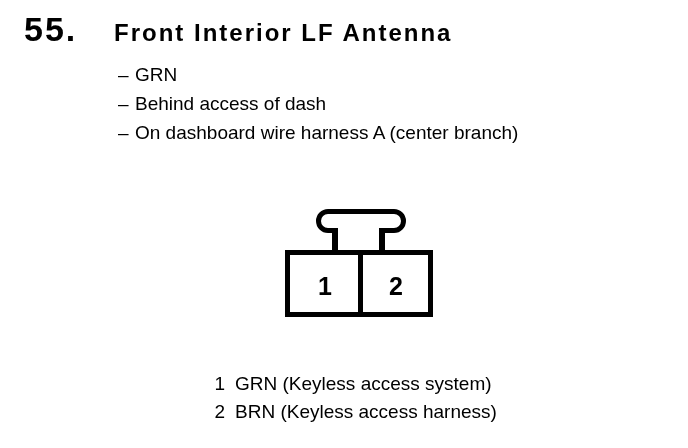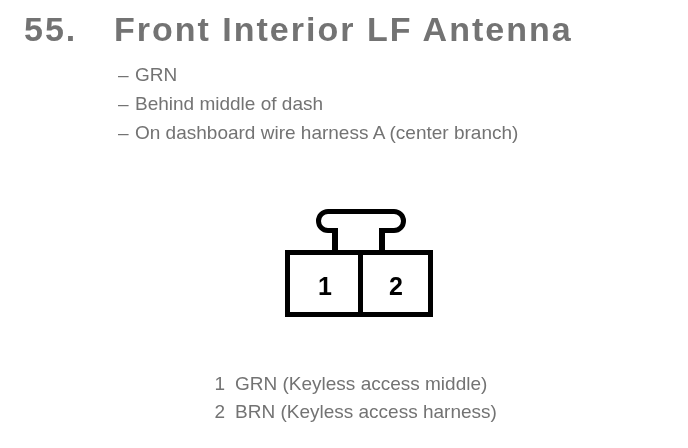--- a/index.html
+++ b/index.html
@@ -5,21 +5,21 @@
   html, body {
     margin: 0;
     padding: 0;
     background: #ffffff;
   }
   .page {
     position: relative;
     width: 688px;
     height: 448px;
     background: #ffffff;
-    color: #737373;
+    color: #000000;
     font-family: "Liberation Sans", sans-serif;
     overflow: hidden;
   }
   .title-row {
     position: absolute;
     left: 24px;
     top: 12px;
     display: flex;
     align-items: baseline;
     font-weight: bold;
@@ -27,21 +27,21 @@
     line-height: 1;
     letter-spacing: 2px;
     white-space: nowrap;
   }
   .item-no {
     display: inline-block;
     width: 90px;
   }
   .title {
     margin: 0;
-    font-size: 34px;
+    font-size: 24px;
     font-weight: bold;
     letter-spacing: 2px;
   }
   .details {
     position: absolute;
     left: 118px;
     top: 60px;
     margin: 0;
     padding: 0;
     list-style: none;
@@ -115,21 +115,21 @@
     <h1 class="title">Front Interior LF Antenna</h1>
   </div>
 
   <ul class="details">
     <li>
       <span class="marker">–</span>
       <span>GRN</span>
     </li>
     <li>
       <span class="marker">–</span>
-      <span>Behind middle of dash</span>
+      <span>Behind access of dash</span>
     </li>
     <li>
       <span class="marker">–</span>
       <span>On dashboard wire harness A (center branch)</span>
     </li>
   </ul>
 
   <svg class="connector" width="180" height="135" viewBox="0 0 180 135">
 
     <rect class="outline" x="48.5" y="16.5" width="85" height="19" rx="9.5"></rect>
@@ -143,21 +143,21 @@
 
     <line class="divider" x1="90.5" y1="57.5" x2="90.5" y2="119.5"></line>
 
     <text x="55" y="100">1</text>
     <text x="126" y="100">2</text>
   </svg>
 
   <div class="legend">
     <div class="legend-row">
       <span class="pin-no">1</span>
-      <span class="pin-label">GRN (Keyless access middle)</span>
+      <span class="pin-label">GRN (Keyless access system)</span>
     </div>
     <div class="legend-row">
       <span class="pin-no">2</span>
       <span class="pin-label">BRN (Keyless access harness)</span>
     </div>
   </div>
 
 </div>
 
 </body></html>

